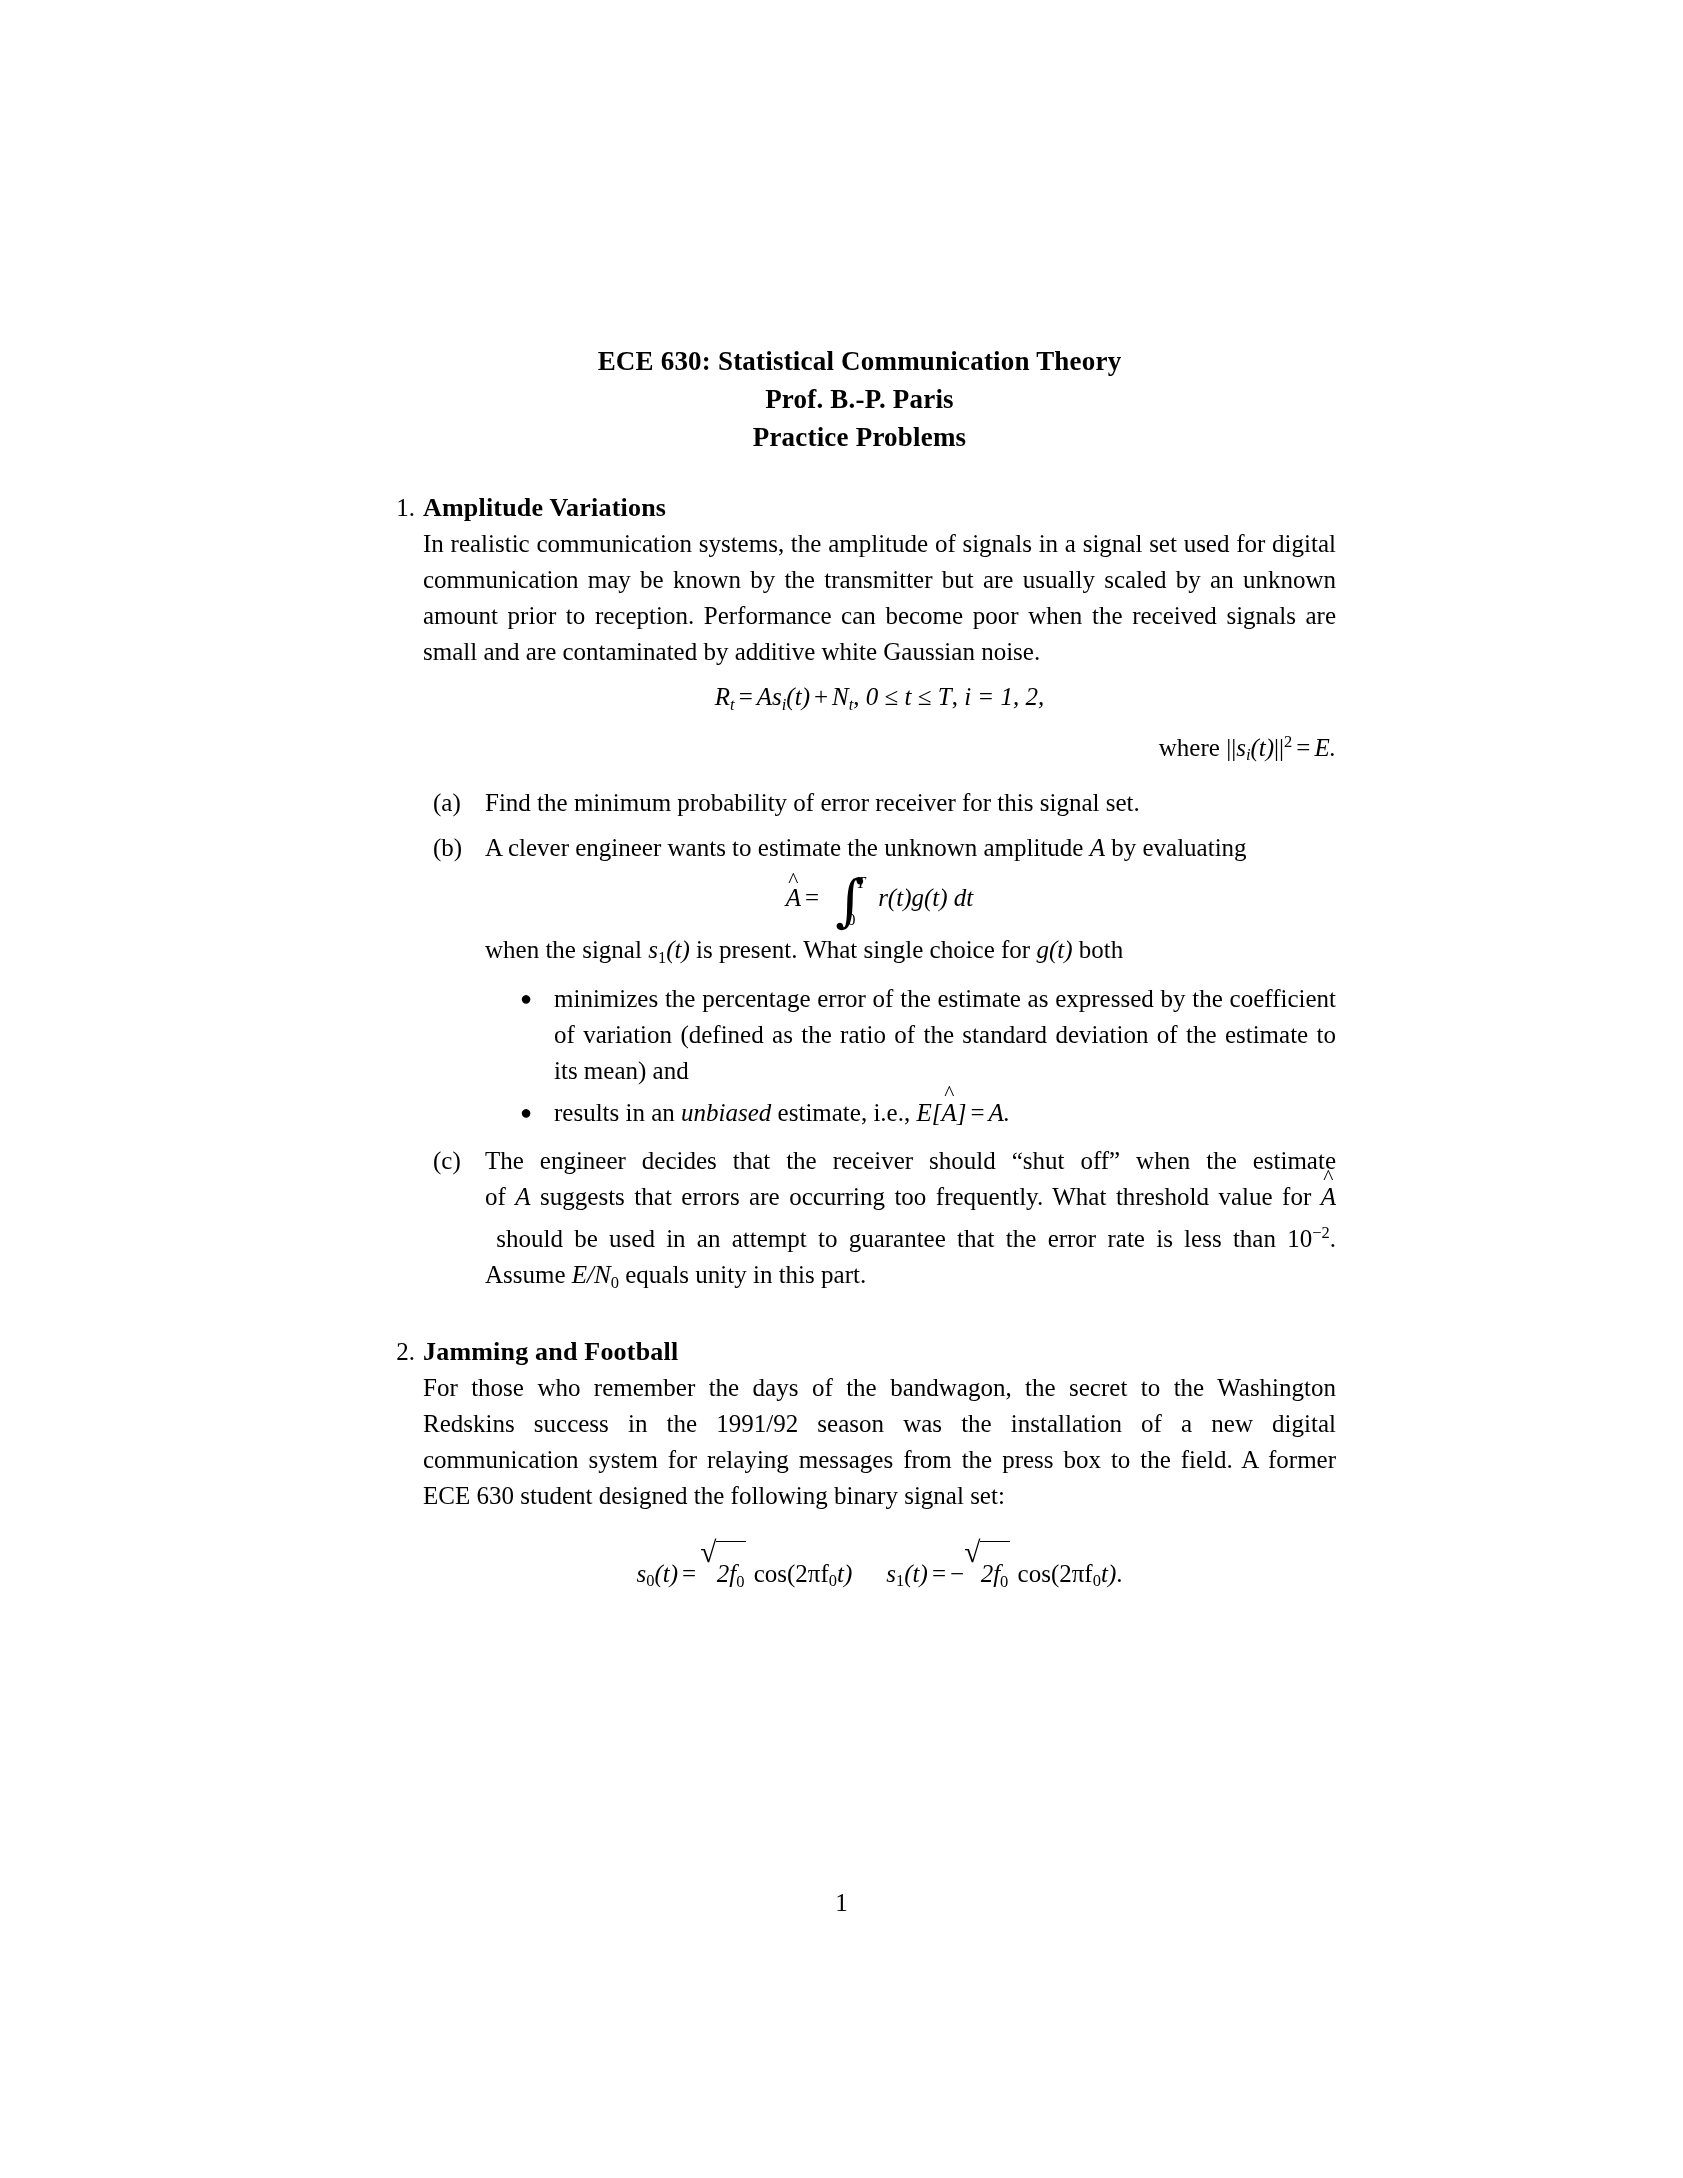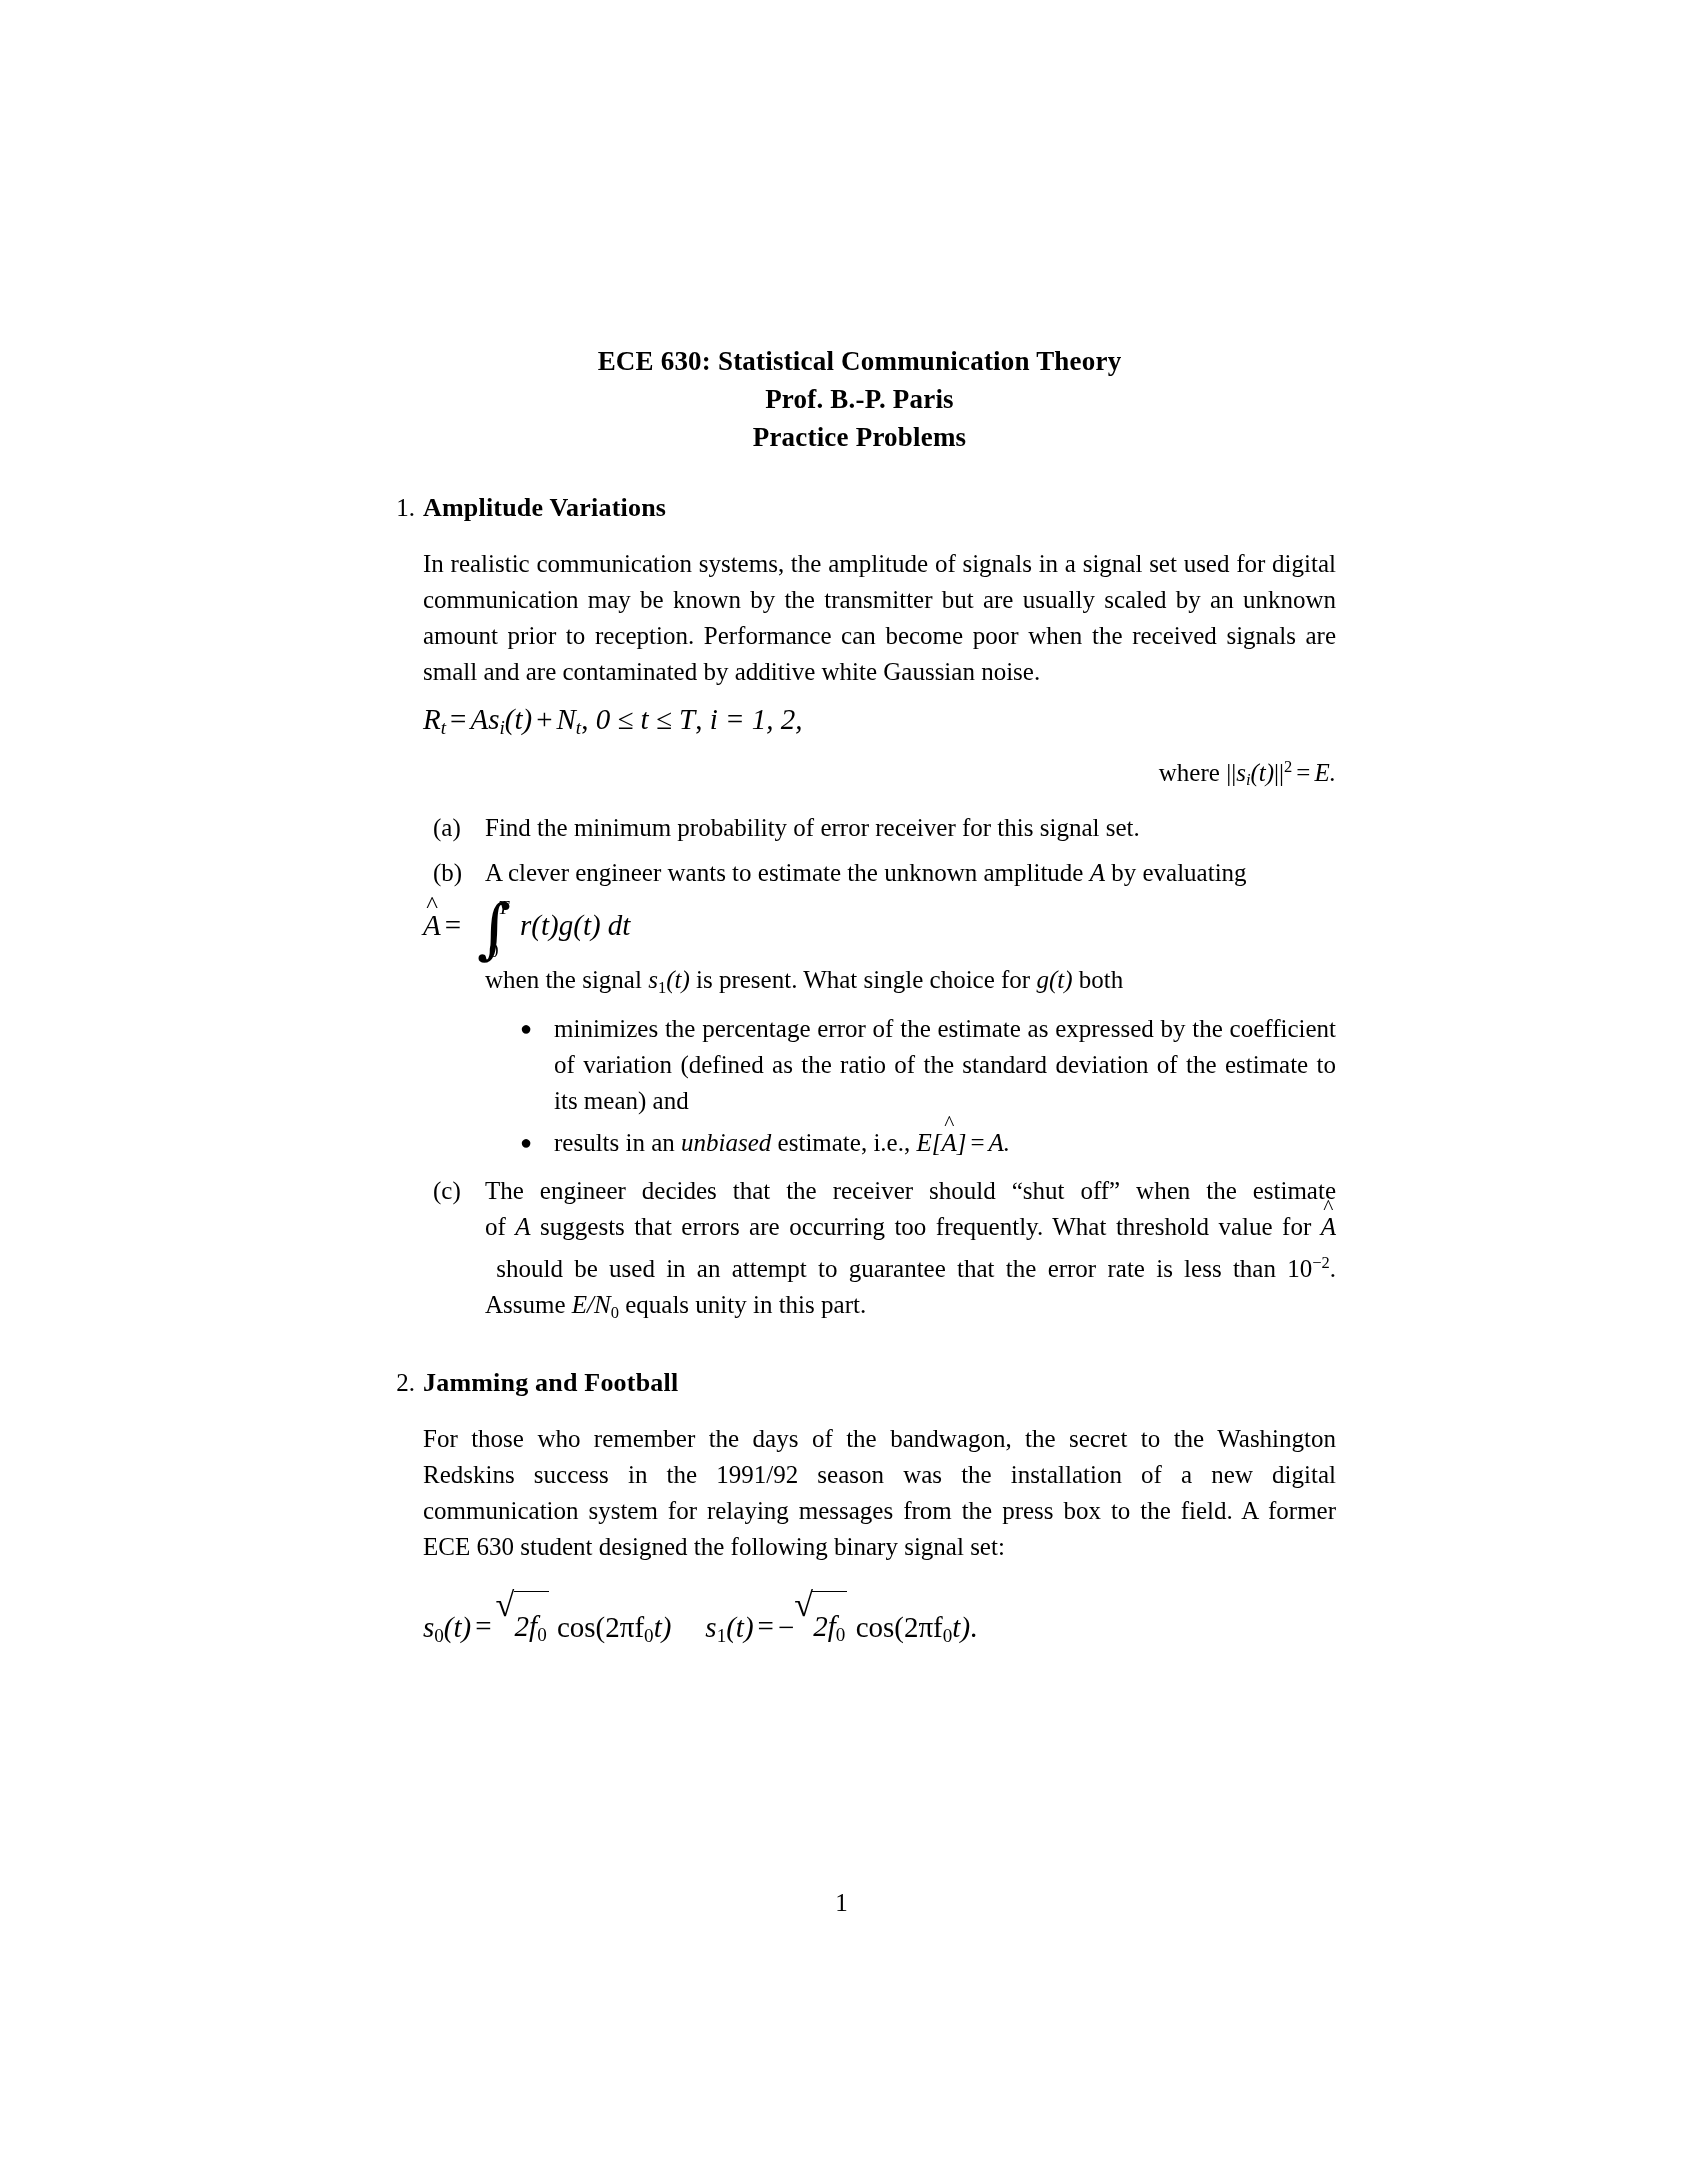--- a/index.html
+++ b/index.html
@@ -60,29 +60,30 @@
     font-size: 26px;
     font-weight: bold;
     line-height: 36px;
     letter-spacing: 0.2px;
   }
   .para {
     font-size: 25px;
     line-height: 36px;
     text-align: justify;
     text-justify: inter-word;
-    margin-top: 20px;
+    margin-top: 0;
   }
   .para.spaced { margin-top: 20px; }
   .para.tight  { margin-top: 0px; }
   .noindentjust { text-align: right; }
 
   
   .dmath {
-    font-size: 29px;
+    text-align: center;
+    font-size: 25px;
     margin: 11px 0 9px 0;
     line-height: 1.25;
   }
   .dmath.tall { margin: 16px 0 18px 0; }
 
   
   .mi { font-style: italic; font-family: "Liberation Serif","DejaVu Serif",serif; }
   .mn { font-style: normal; }
   .mo { font-style: normal; padding: 0 4px; }
 

